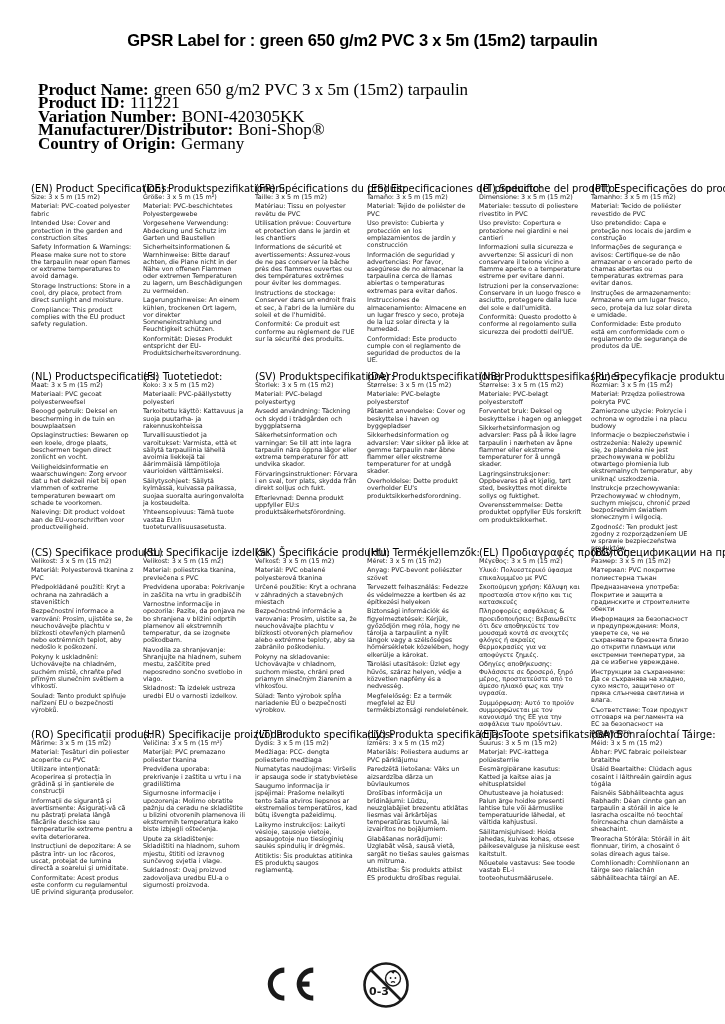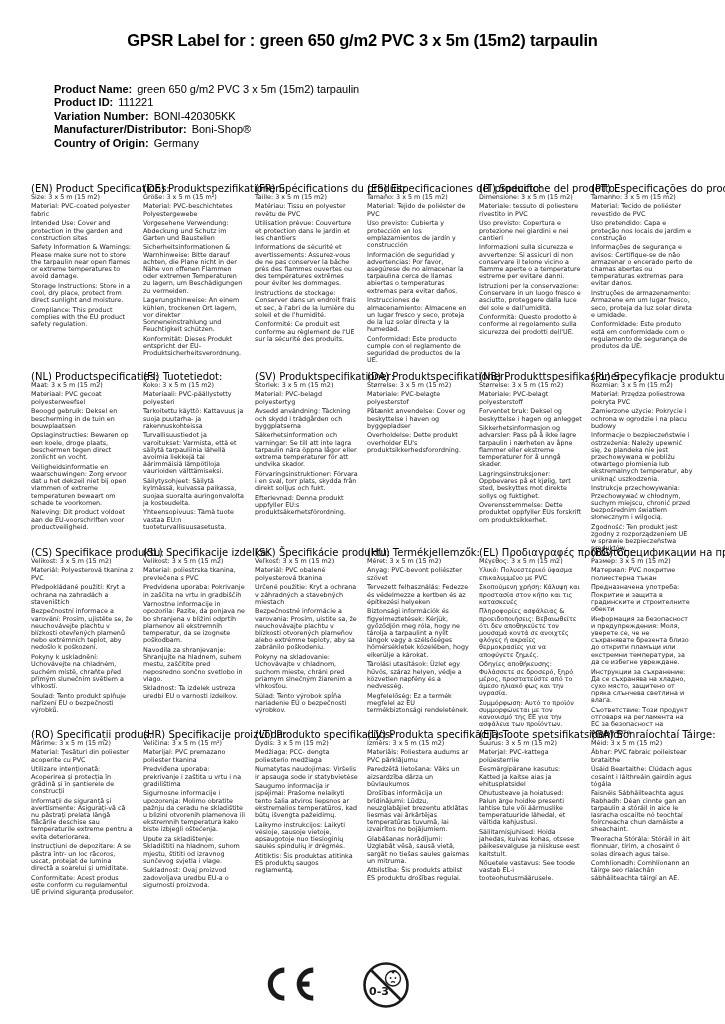--- a/index.html
+++ b/index.html
@@ -7,21 +7,21 @@
     position:relative; width:725px; height:1024px; background:#ffffff;
     font-family:"DejaVu Sans", sans-serif; color:#111; overflow:hidden;
   }
   .doc-title {
     position:absolute; top:31px; left:0; width:725px; text-align:center;
     font-family:"Liberation Sans", sans-serif; font-weight:bold; font-size:16.5px;
     letter-spacing:-0.2px; color:#000;
   }
   .product-info {
     position:absolute; left:38px; top:83px;
-    font-family:Liberation Sans, sans-serif; font-size:11px; line-height:13.4px; color:#000;margin-left:16px;
+    font-family:Liberation Serif, serif; font-size:17px; line-height:13.4px; color:#000;
   }
   .info-row .label { font-weight:bold; }
   .info-row .value { margin-left:5px; }
   .lang-row { position:absolute; left:31px; display:flex; gap:9px; }
   .lang-block { flex:0 0 103px; width:103px; font-size:6.4px; line-height:7.2px; color:#1a1a1a; }
   .lang-block h3 {
     margin:0 0 1.5px 0; font-size:10px; line-height:7.2px; font-weight:normal;
     white-space:nowrap; color:#000;
   }
   .lang-block p { margin:0 0 2.5px 0; }
@@ -129,20 +129,21 @@
           <p>Avsedd användning: Täckning och skydd i trädgården och byggplatserna</p>
           <p>Säkerhetsinformation och varningar: Se till att inte lagra tarpaulin nära öppna lågor eller extrema temperaturer för att undvika skador.</p>
           <p>Förvaringsinstruktioner: Förvara i en sval, torr plats, skydda från direkt solljus och fukt.</p>
           <p>Efterlevnad: Denna produkt uppfyller EU:s produktsäkerhetsförordning.</p>
         </div>
         <div class="lang-block">
           <h3>(DA) Produktspecifikationer:</h3>
           <p>Størrelse: 3 x 5 m (15 m2)</p>
           <p>Materiale: PVC-belagte polyesterstof</p>
           <p>Påtænkt anvendelse: Cover og beskyttelse i haven og byggepladser</p>
+          <p>Sikkerhedsinformation og advarsler: Vær sikker på ikke at gemme tarpaulin nær åbne flammer eller ekstreme temperaturer for at undgå skader.</p>
           <p>Overholdelse: Dette produkt overholder EU's produktsikkerhedsforordning.</p>
         </div>
         <div class="lang-block">
           <h3>(NB) Produkttspesifikasjoner:</h3>
           <p>Størrelse: 3 x 5 m (15 m2)</p>
           <p>Materiale: PVC-belagt polyesterstoff</p>
           <p>Forventet bruk: Deksel og beskyttelse i hagen og anlegget</p>
           <p>Sikkerhetsinformasjon og advarsler: Pass på å ikke lagre tarpaulin i nærheten av åpne flammer eller ekstreme temperaturer for å unngå skader.</p>
           <p>Lagringsinstruksjoner: Oppbevares på et kjølig, tørt sted, beskyttes mot direkte sollys og fuktighet.</p>
           <p>Overensstemmelse: Dette produktet oppfyller EUs forskrift om produktsikkerhet.</p>

